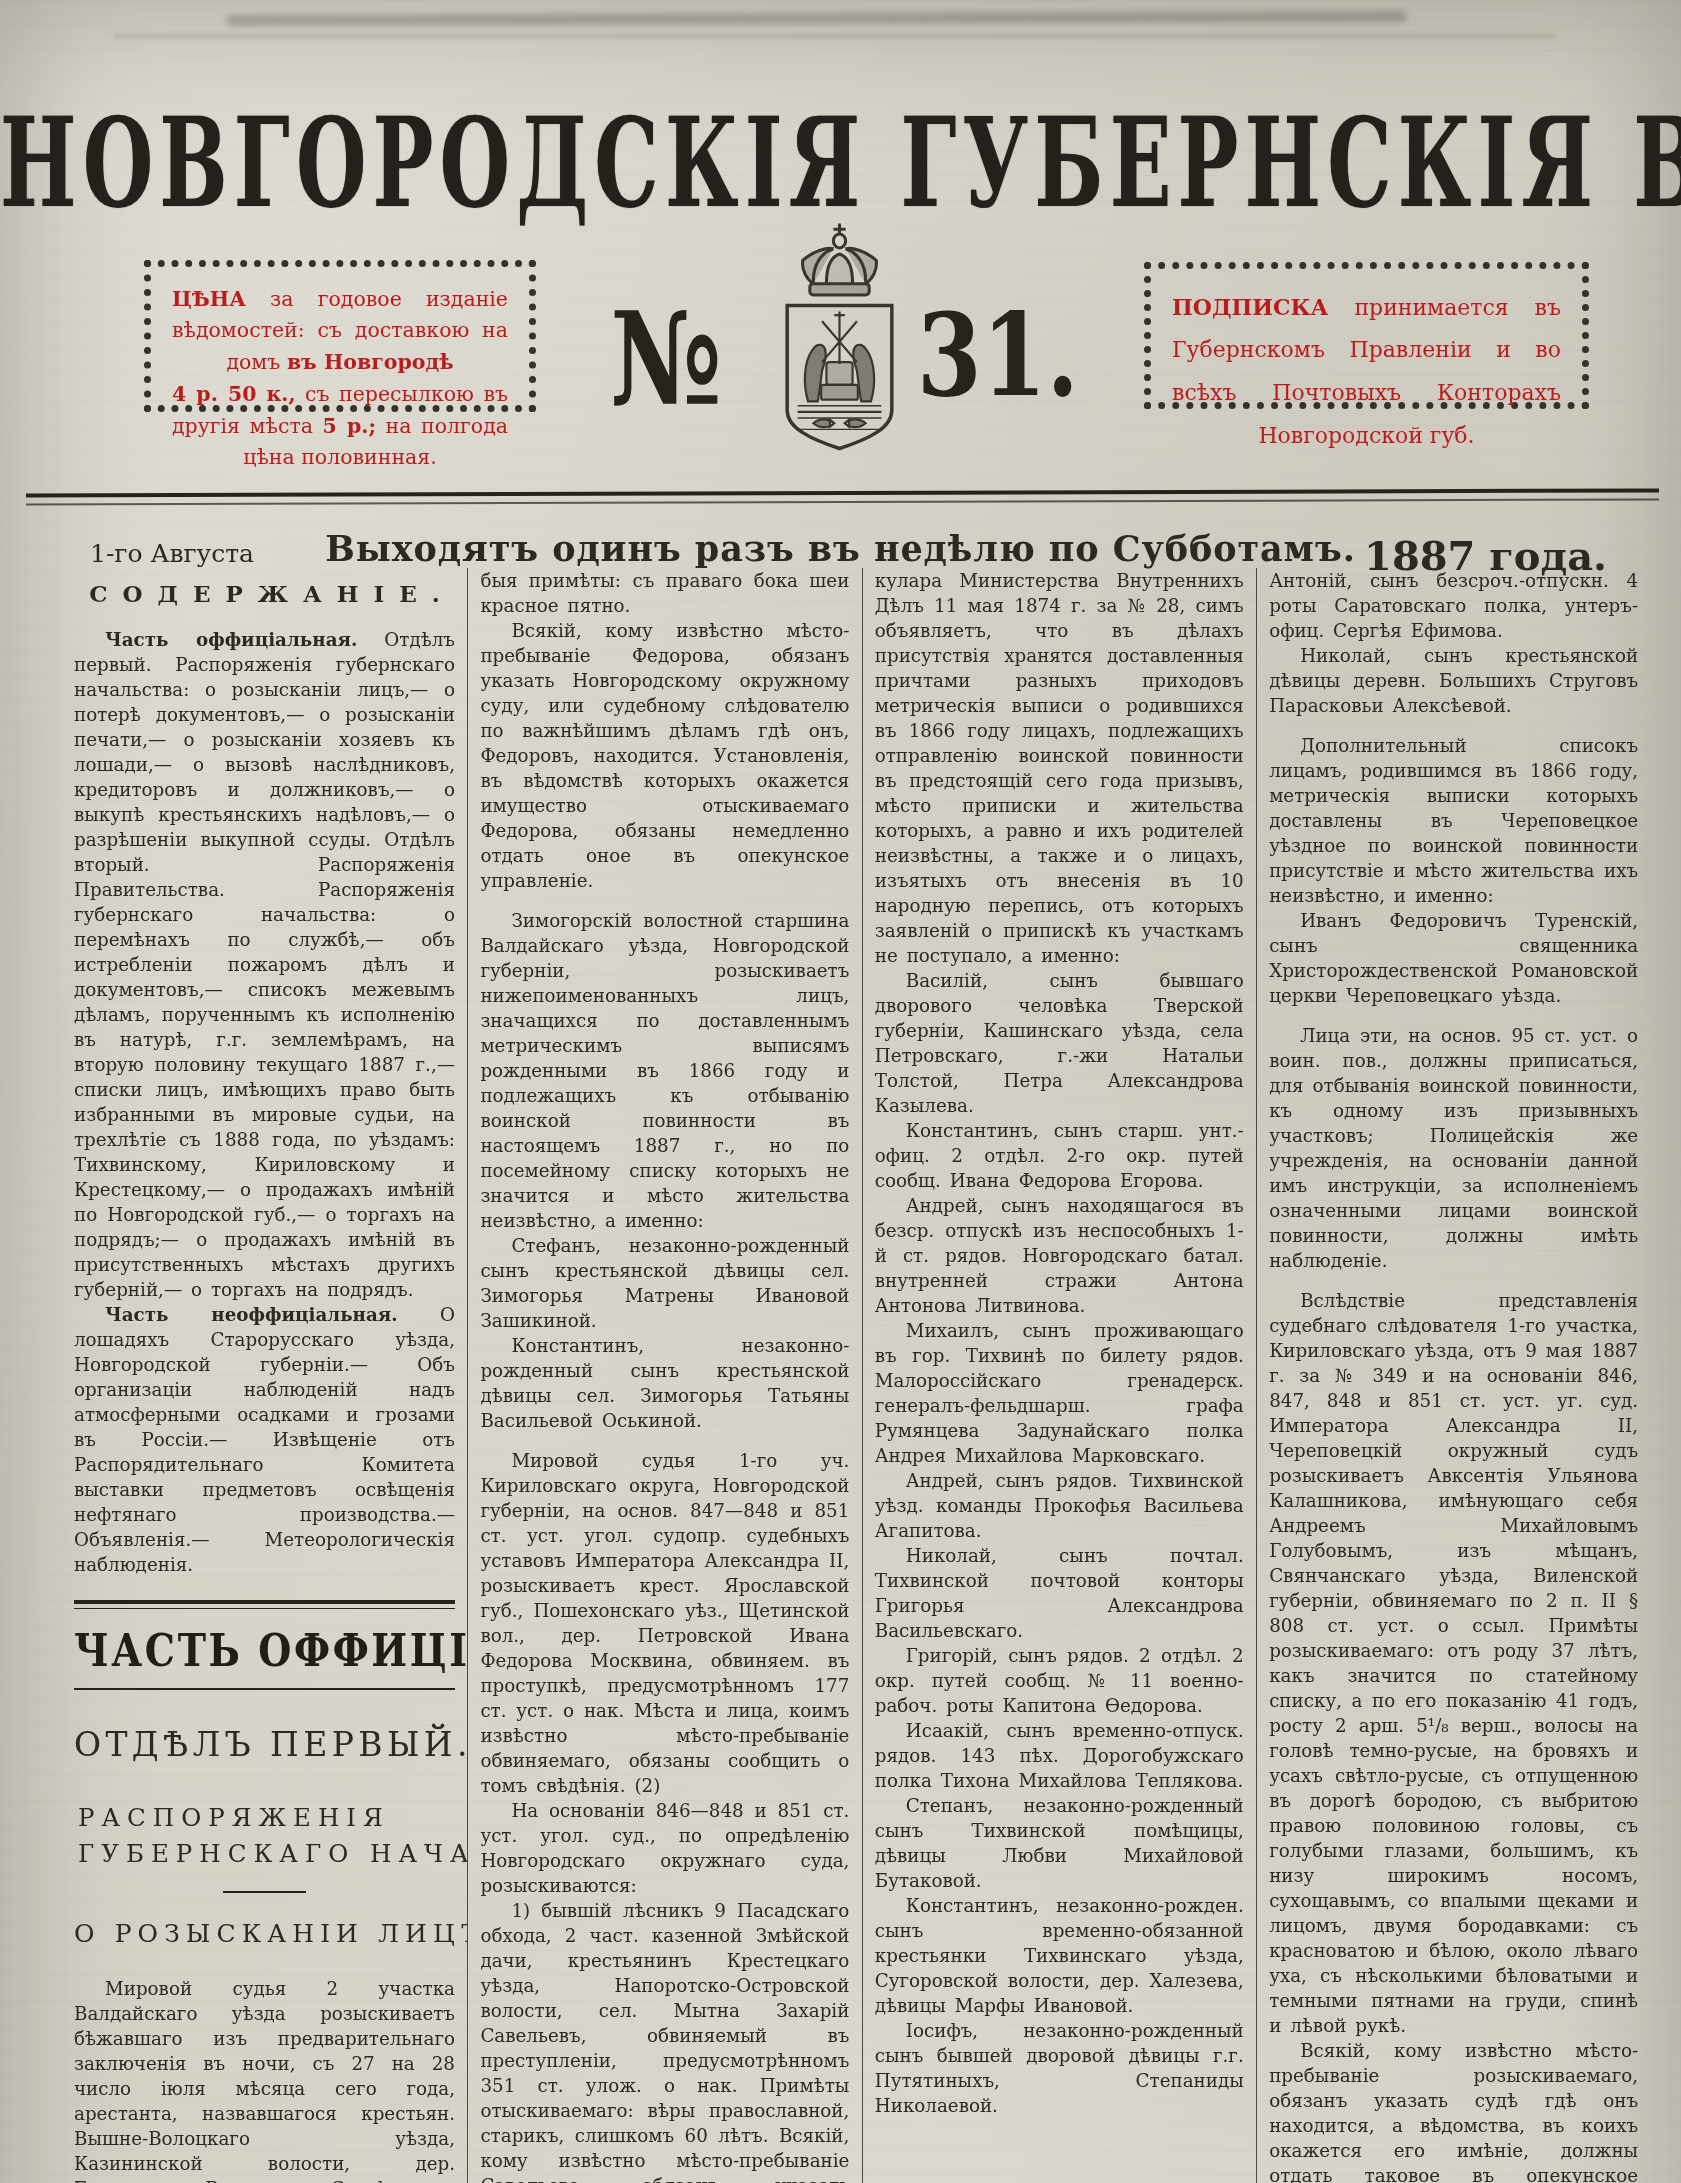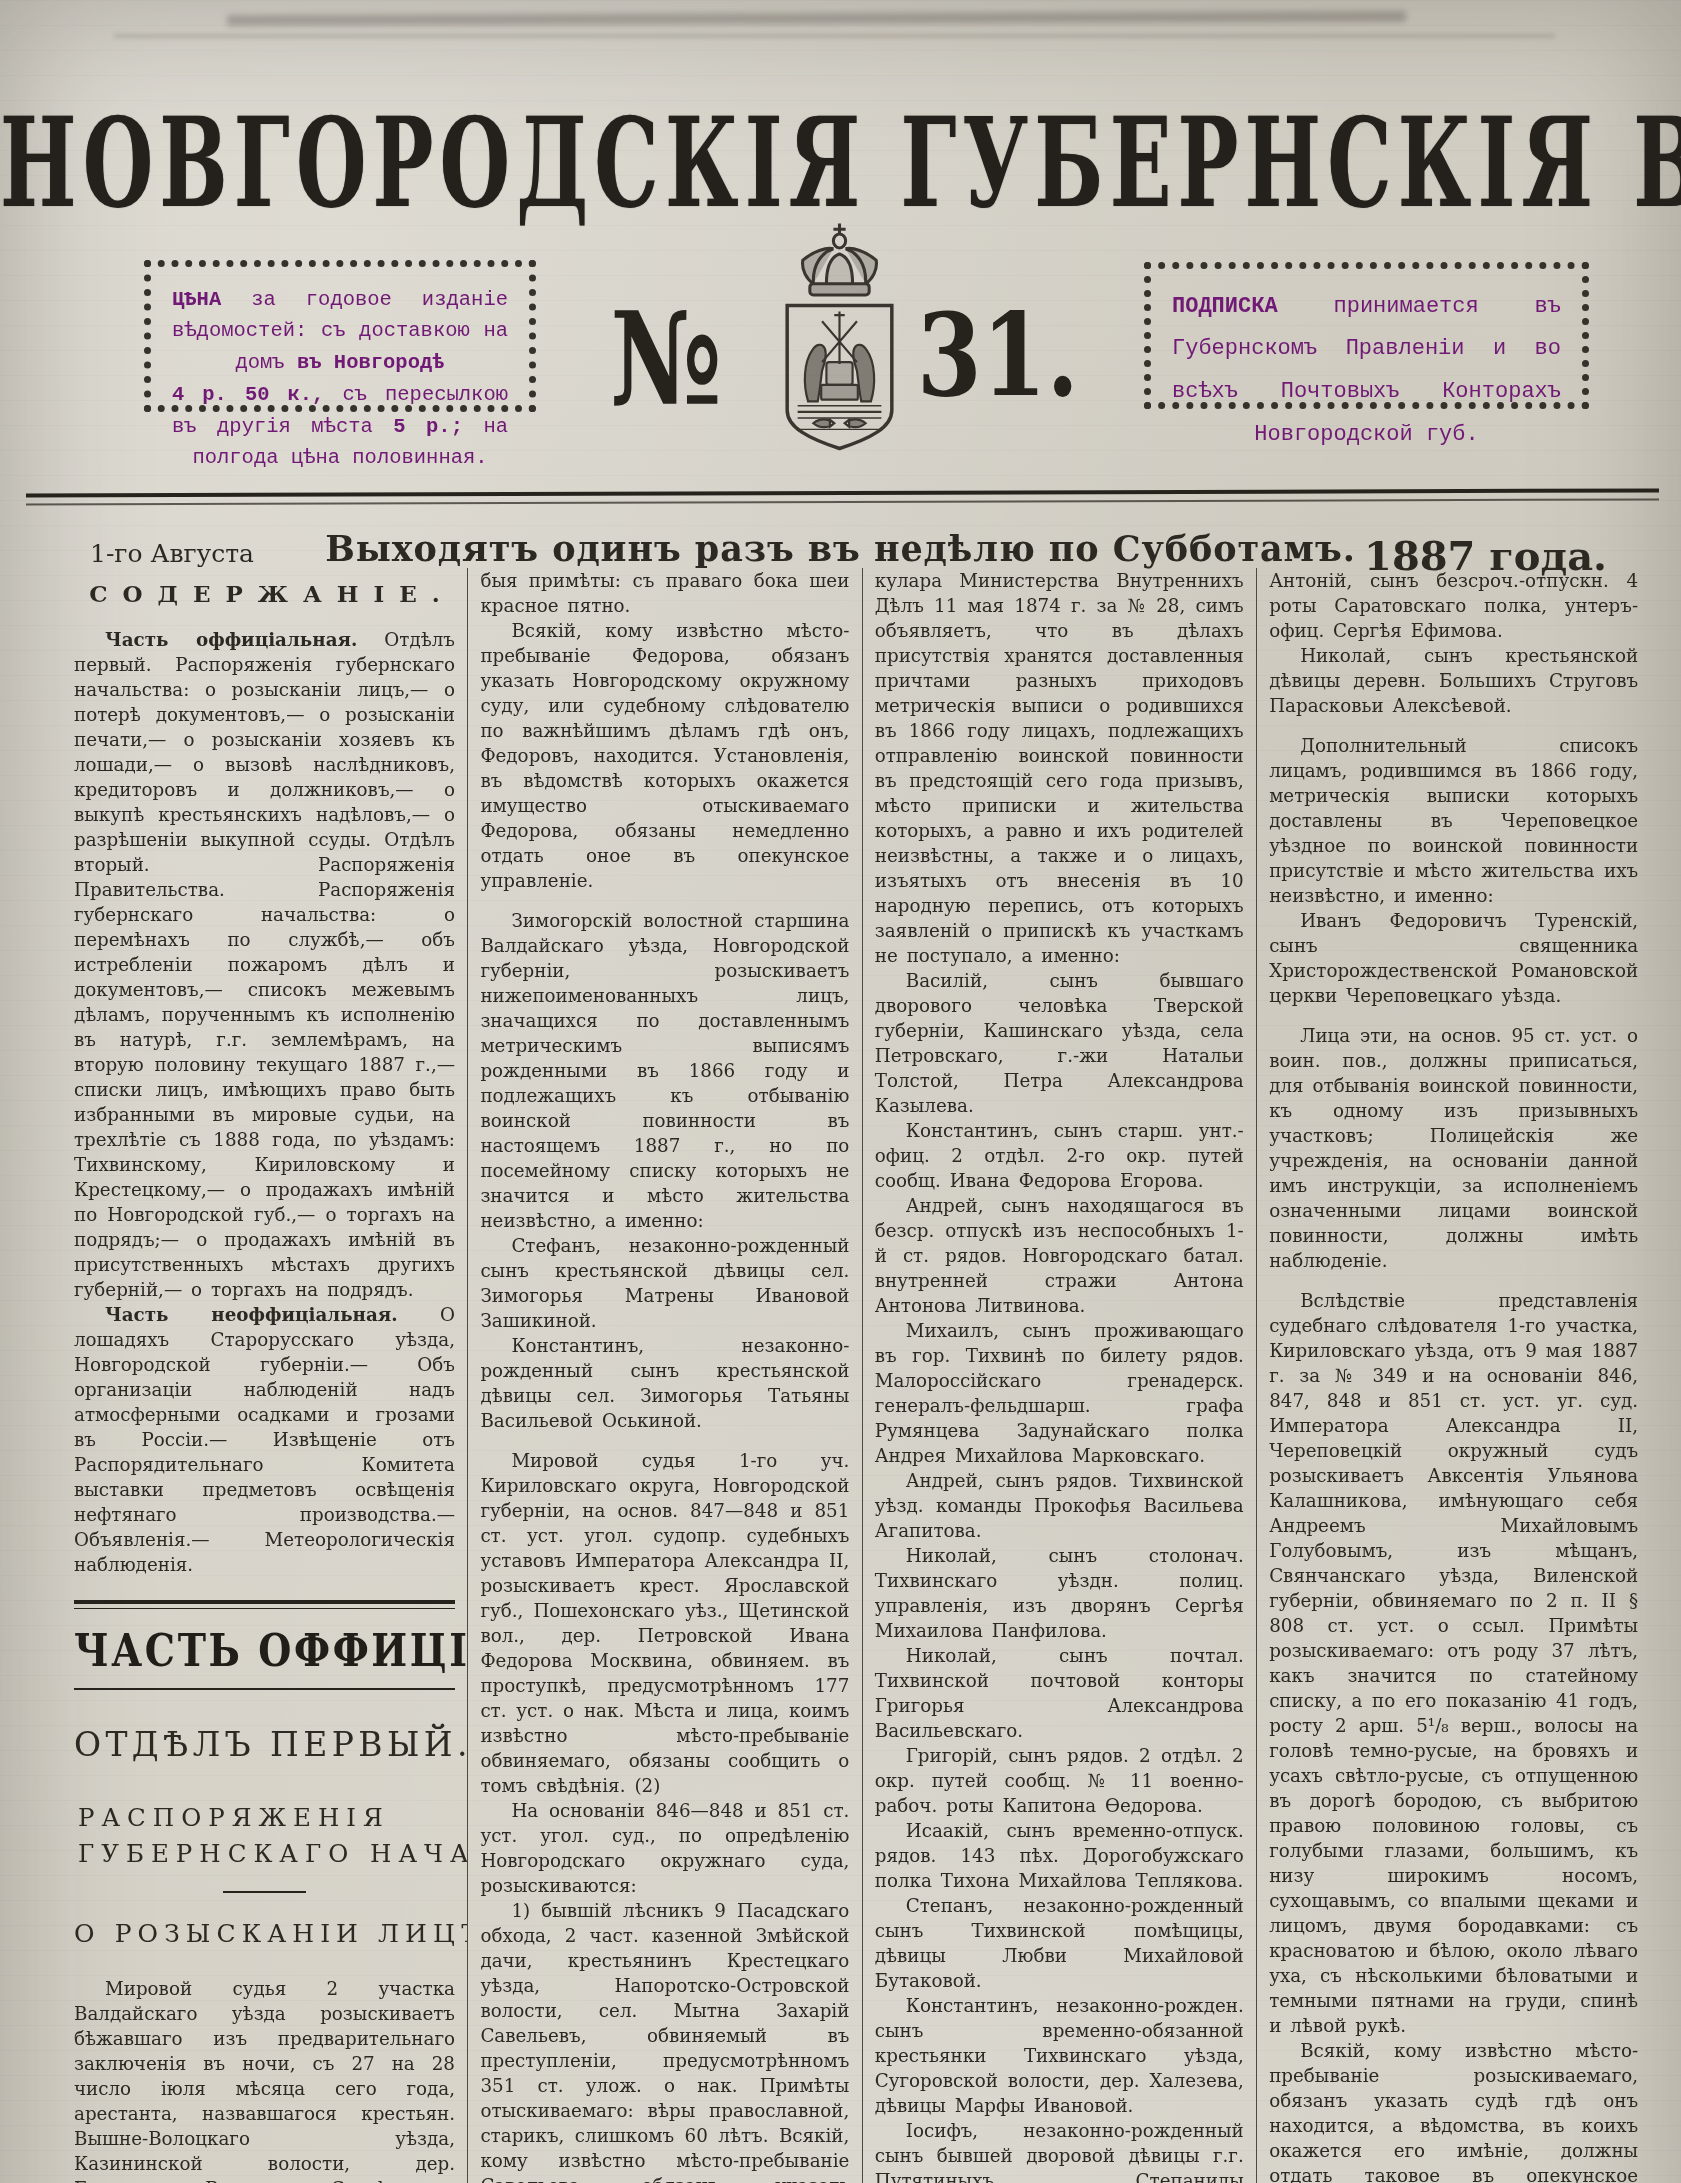--- a/index.html
+++ b/index.html
@@ -32,21 +32,21 @@
   .masthead{
     position:absolute;left:0;top:90px;width:1681px;text-align:center;
     font-weight:bold;font-size:81px;letter-spacing:6.1px;white-space:nowrap;
     transform:scaleY(1.52);transform-origin:top center;
     color:#24211c;text-shadow:0 0 0.9px rgba(40,36,30,.55);
   }
 
   
   .ornate-box{
     position:absolute;border:7.9px dotted #35322b;padding:16.6px 21px;
-    text-align:justify;text-align-last:center;color:#701a75;font-family:Liberation Mono, monospace;
+    text-align:justify;text-align-last:center;color:#b91c1c;
   }
   .price-box{left:144px;top:260px;width:336px;height:105px;
     font-size:20.5px;line-height:1.55;}
   .subscription-box{left:1144px;top:262px;width:389px;height:100px;
     font-size:22px;line-height:1.95;}
   .b{font-weight:bold;}
   .issue-no-sign{
     position:absolute;left:610px;top:283px;font-size:103px;font-weight:bold;
     transform:scaleY(1.25);transform-origin:top left;color:#26231d;
   }
@@ -197,21 +197,20 @@
       <div class="blk-para">На основаніи 846—848 и 851 ст. уст. угол. суд., по опредѣленію Новгородскаго окружнаго суда, розыскиваются:</div>
       <div class="blk-para">1) бывшій лѣсникъ 9 Пасадскаго обхода, 2 част. казенной Змѣйской дачи, крестьянинъ Крестецкаго уѣзда, Напоротско-Островской волости, сел. Мытна Захарій Савельевъ, обвиняемый въ преступленіи, предусмотрѣнномъ 351 ст. улож. о нак. Примѣты отыскиваемаго: вѣры православной, старикъ, слишкомъ 60 лѣтъ. Всякій, кому извѣстно мѣсто-пребываніе Савельева, обязанъ указать Новгородскому окружному суду, или судебному слѣдователю, гдѣ онъ, Савельевъ, находится. Установленія, въ вѣдомствѣ которыхъ окажется имущество отыскиваемаго Савельева, обязаны немедленно отдать оное въ опекунское управленіе;</div>
     </div>
   <div class="col">
       <div class="blk-para-cont">кулара Министерства Внутреннихъ Дѣлъ 11 мая 1874 г. за № 28, симъ объявляетъ, что въ дѣлахъ присутствія хранятся доставленныя причтами разныхъ приходовъ метрическія выписи о родившихся въ 1866 году лицахъ, подлежащихъ отправленію воинской повинности въ предстоящій сего года призывъ, мѣсто приписки и жительства которыхъ, а равно и ихъ родителей неизвѣстны, а также и о лицахъ, изъятыхъ отъ внесенія въ 10 народную перепись, отъ которыхъ заявленій о припискѣ къ участкамъ не поступало, а именно:</div>
       <div class="blk-para">Василій, сынъ бывшаго дворового человѣка Тверской губерніи, Кашинскаго уѣзда, села Петровскаго, г.-жи Натальи Толстой, Петра Александрова Казылева.</div>
       <div class="blk-para">Константинъ, сынъ старш. унт.-офиц. 2 отдѣл. 2-го окр. путей сообщ. Ивана Федорова Егорова.</div>
       <div class="blk-para">Андрей, сынъ находящагося въ безср. отпускѣ изъ неспособныхъ 1-й ст. рядов. Новгородскаго батал. внутренней стражи Антона Антонова Литвинова.</div>
       <div class="blk-para">Михаилъ, сынъ проживающаго въ гор. Тихвинѣ по билету рядов. Малороссійскаго гренадерск. генералъ-фельдшарш. графа Румянцева Задунайскаго полка Андрея Михайлова Марковскаго.</div>
       <div class="blk-para">Андрей, сынъ рядов. Тихвинской уѣзд. команды Прокофья Васильева Агапитова.</div>
-      <div class="blk-para">Николай, сынъ столонач. Тихвинскаго уѣздн. полиц. управленія, изъ дворянъ Сергѣя Михаилова Панфилова.</div>
       <div class="blk-para">Николай, сынъ почтал. Тихвинской почтовой конторы Григорья Александрова Васильевскаго.</div>
       <div class="blk-para">Григорій, сынъ рядов. 2 отдѣл. 2 окр. путей сообщ. № 11 военно-рабоч. роты Капитона Ѳедорова.</div>
       <div class="blk-para">Исаакій, сынъ временно-отпуск. рядов. 143 пѣх. Дорогобужскаго полка Тихона Михайлова Теплякова.</div>
       <div class="blk-para">Степанъ, незаконно-рожденный сынъ Тихвинской помѣщицы, дѣвицы Любви Михайловой Бутаковой.</div>
       <div class="blk-para">Константинъ, незаконно-рожден. сынъ временно-обязанной крестьянки Тихвинскаго уѣзда, Сугоровской волости, дер. Халезева, дѣвицы Марфы Ивановой.</div>
       <div class="blk-para">Іосифъ, незаконно-рожденный сынъ бывшей дворовой дѣвицы г.г. Путятиныхъ, Степаниды Николаевой.</div>
     </div>
   <div class="col">
       <div class="blk-para-cont">Антоній, сынъ безсроч.-отпускн. 4 роты Саратовскаго полка, унтеръ-офиц. Сергѣя Ефимова.</div>
       <div class="blk-para">Николай, сынъ крестьянской дѣвицы деревн. Большихъ Струговъ Парасковьи Алексѣевой.</div>

